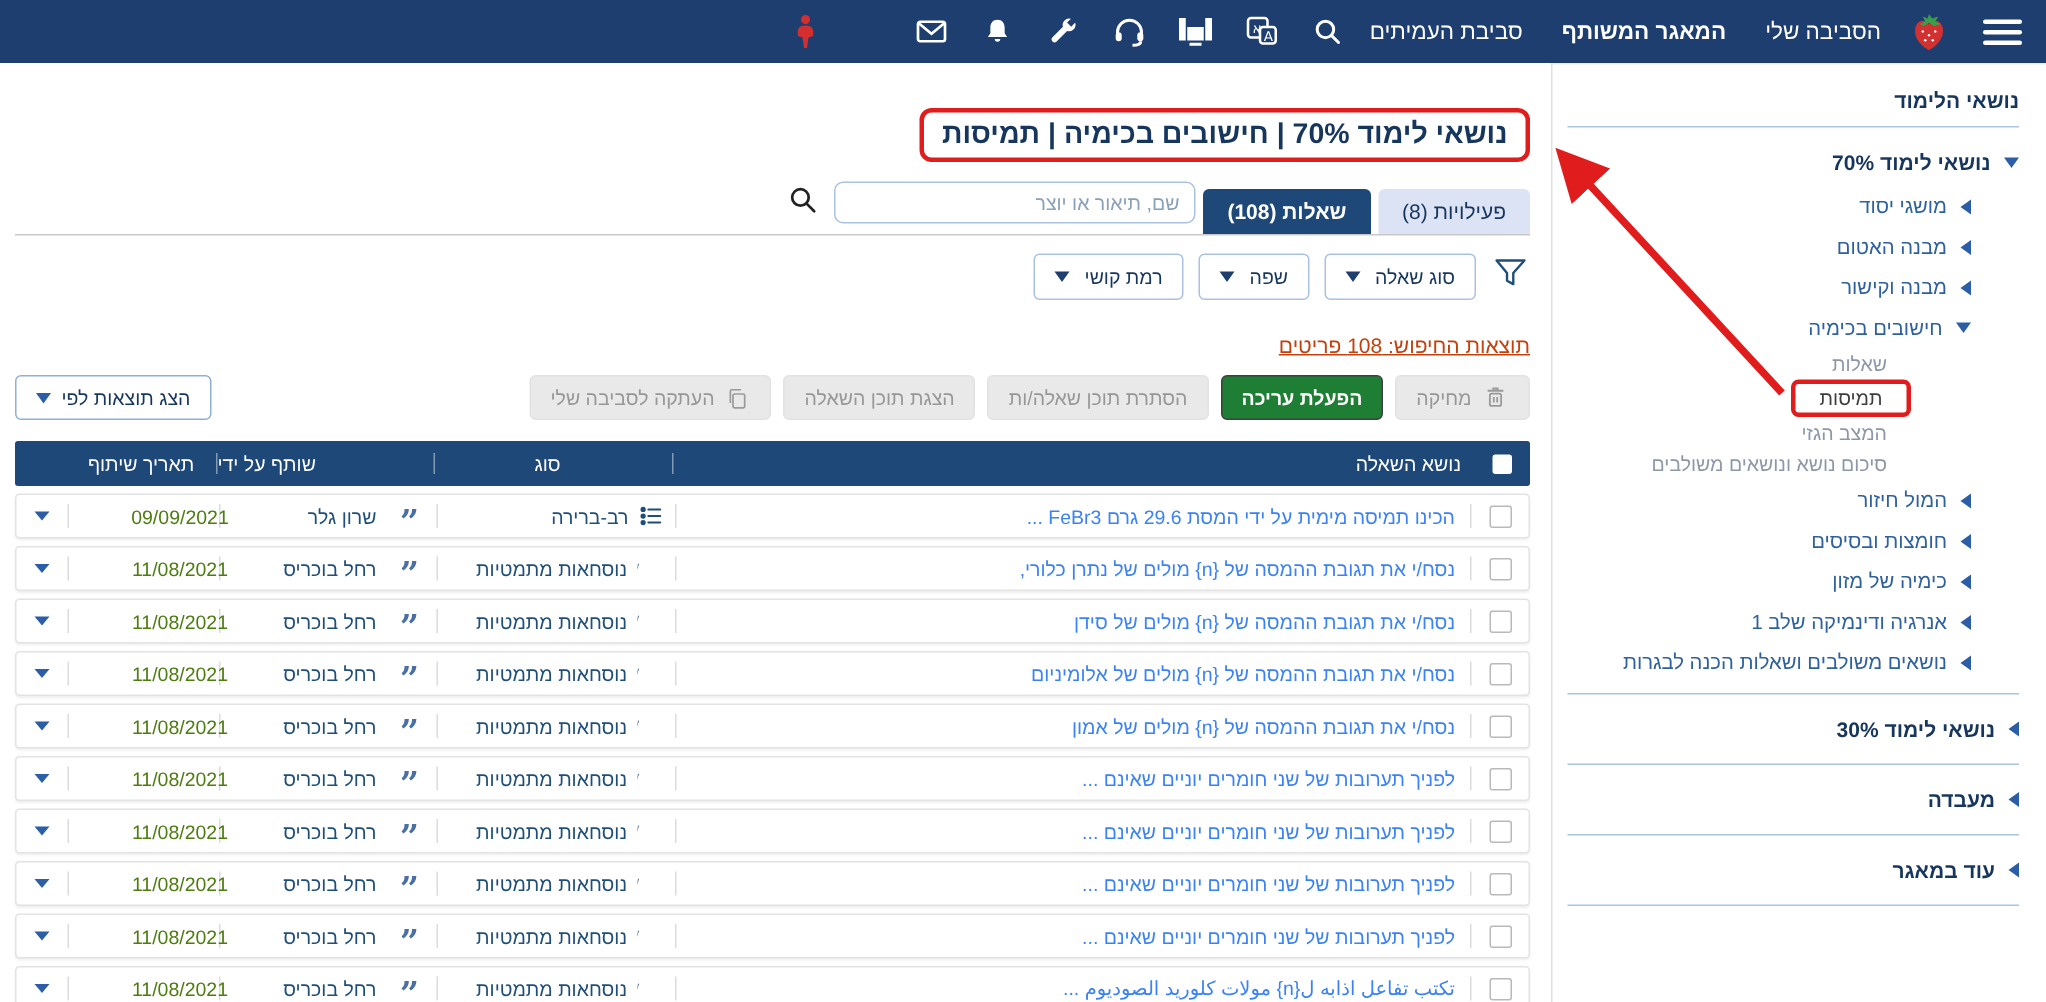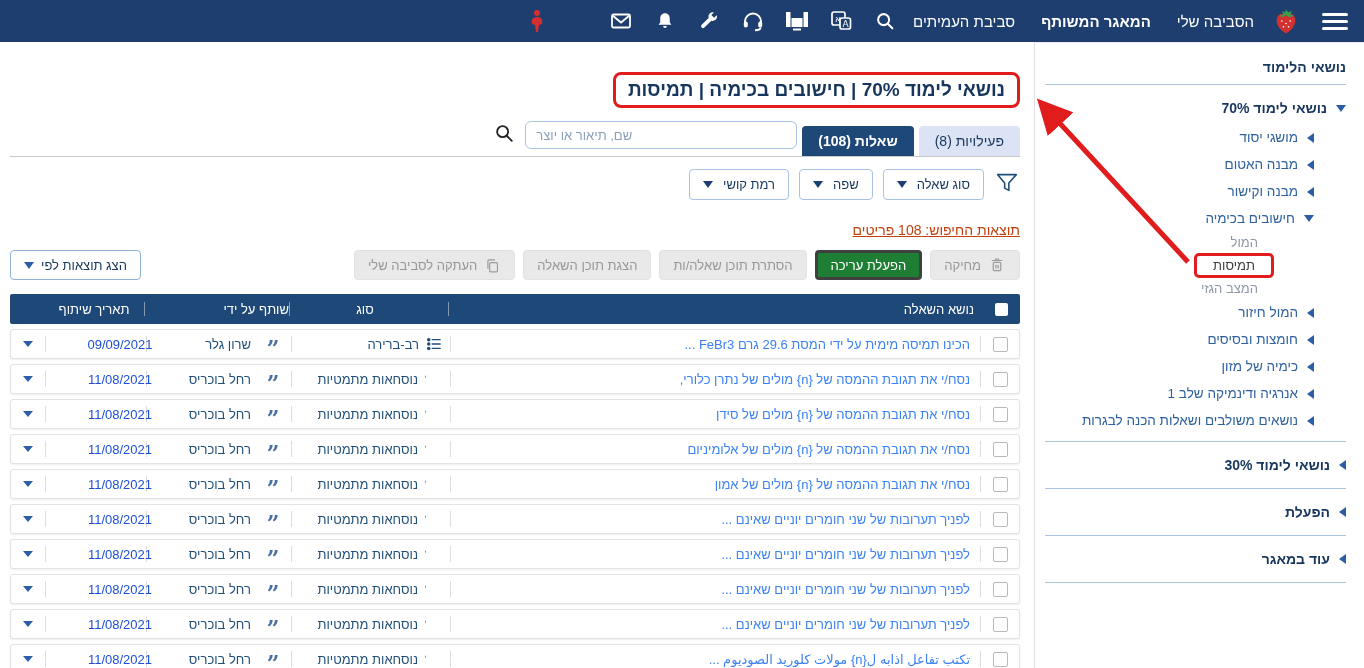--- a/index.html
+++ b/index.html
@@ -36,54 +36,54 @@
   .hl-red{border:3px solid #e11c1c;border-radius:5px;padding:2px 16px;margin:-3px -16px;color:#3c3c3c;}
   
   .main{flex:1;padding:0 14px 0 10px;box-sizing:border-box;min-width:0;}
   .title-row{display:flex;margin-top:30px;}
   .title-box{border:3px solid #e11c1c;border-radius:8px;padding:4px 12px;font-size:19px;font-weight:bold;color:#17365d;white-space:nowrap;}
   .tabbar{display:flex;align-items:flex-end;gap:5px;border-bottom:1px solid #c9c9c9;margin-top:12px;height:36px;}
   .tab{height:30px;line-height:30px;padding:0 16px;font-size:14px;border-radius:4px 4px 0 0;cursor:pointer;white-space:nowrap;}
   .tab.inactive{background:#dce3f4;color:#17365d;}
   .tab.active{background:#1d4878;color:#fff;font-weight:bold;}
   .searchbox{margin-inline-start:auto;align-self:center;display:flex;direction:ltr;align-items:center;gap:10px;margin-bottom:6px;}
-  .search-input{width:272px;height:28px;border:1px solid #a9c2e4;border-radius:6px;padding:0 10px;font-size:13px;text-align:left;color:#333;outline:none;box-sizing:border-box;}
+  .search-input{width:241px;height:28px;border:1px solid #a9c2e4;border-radius:6px;padding:0 10px;font-size:13px;text-align:right;color:#333;outline:none;box-sizing:border-box;}
   .search-input::placeholder{color:#8aa0b8;}
   .filters{display:flex;gap:10px;align-items:center;margin-top:12px;}
   .filter-btn{display:flex;gap:10px;align-items:center;border:1px solid #a9c2e4;border-radius:4px;background:#fff;color:#17365d;font-size:13px;padding:7px 13px;cursor:pointer;white-space:nowrap;}
   .caret-down{width:0;height:0;border-left:5px solid transparent;border-right:5px solid transparent;border-top:7px solid #1d3e6f;display:inline-block;}
   .results{margin-top:22px;font-size:14px;color:#c2410c;text-decoration:underline;}
   .actions{display:flex;align-items:center;margin-top:12px;}
   .act-group{display:flex;gap:8px;}
   .btn{height:30px;display:flex;align-items:center;gap:7px;padding:0 13px;border-radius:4px;font-size:13px;background:#e9e9e9;color:#979797;border:1px solid #e2e2e2;cursor:pointer;white-space:nowrap;}
-  .btn.green{background:#1e7e34;color:#fff;font-weight:normal;border:3px solid #404040;}
+  .btn.green{background:#1e7e34;color:#fff;font-weight:bold;border:1px solid #404040;}
   .btn.outline{background:#fff;border:1.5px solid #8fb0d8;color:#17365d;margin-inline-start:auto;}
   .btn.outline .caret-down{border-top-color:#2b5ea7;}
   
   .table{margin-top:14px;}
   .thead{display:flex;align-items:center;background:#1d4878;color:#fff;height:30px;border-radius:2px;font-size:13px;}
   .cell-check{width:38px;flex:0 0 38px;display:flex;justify-content:center;align-items:center;}
   .cell-topic{flex:1;min-width:0;display:flex;align-items:center;}
   .cell-type{width:158px;flex:0 0 158px;display:flex;gap:7px;align-items:center;padding-right:8px;box-sizing:border-box;}
   .cell-quote{width:36px;flex:0 0 36px;display:flex;justify-content:center;align-items:center;}
   .cell-by{width:108px;flex:0 0 108px;display:flex;align-items:center;}
-  .cell-bygroup{width:144px;flex:0 0 144px;display:flex;justify-content:flex-start;}
+  .cell-bygroup{width:144px;flex:0 0 144px;display:flex;justify-content:flex-end;}
   .cell-date{width:100px;flex:0 0 100px;display:flex;justify-content:center;align-items:center;}
   .cell-caret{width:34px;flex:0 0 34px;display:flex;justify-content:center;align-items:center;}
   .hd{justify-content:center;}
   .hcheck{width:13px;height:13px;background:#fff;border-radius:2px;display:inline-block;cursor:pointer;}
   .hdiv{width:1px;height:14px;background:rgba(255,255,255,.45);flex:0 0 1px;}
   .vdiv{width:1px;height:16px;background:#dcdcdc;flex:0 0 1px;}
   .trow{display:flex;align-items:center;height:28px;border:1px solid #e3e3e3;border-radius:3px;margin-top:5px;box-shadow:0 1px 2px rgba(0,0,0,.07);font-size:13px;background:#fff;}
   .row-check{width:13px;height:13px;border:1px solid #b9b9b9;border-radius:2px;background:#fff;display:inline-block;cursor:pointer;}
   .topic-text{color:#3b82f6;white-space:nowrap;overflow:hidden;text-overflow:clip;padding:0 10px;}
   .type-label{color:#1f4e79;white-space:nowrap;}
   .quote{color:#4a6fa5;font-size:22px;font-weight:bold;line-height:10px;position:relative;top:4px;font-family:"DejaVu Serif","Liberation Serif",serif;}
   .by-name{color:#1f4e79;white-space:nowrap;padding-right:4px;}
-  .date-val{color:#1d4ed8;margin-left:48px;}
+  .date-val{color:#4d7c0f;margin-left:48px;}
   .row-caret{width:0;height:0;border-left:5px solid transparent;border-right:5px solid transparent;border-top:6px solid #2b5ea7;display:inline-block;cursor:pointer;}
   .hlabel{white-space:nowrap;}
   .thead .cell-topic .hlabel{padding-right:8px;}
   
   .annotation{position:absolute;inset:0;width:1364px;height:668px;pointer-events:none;z-index:50;}
 </style>
 </head>
 <body>
 
 <header class="navbar">
@@ -187,28 +187,31 @@
       </div>
     <div class="side-item lvl2">
         <span class="tri left"></span>
         <span>מבנה וקישור</span>
       </div>
     <div class="side-item lvl2">
         <span class="tri down"></span>
         <span>חישובים בכימיה</span>
       </div>
     <div class="side-item lvl3">
-        <span>המול</span>
+        <span>שאלות</span>
       </div>
     <div class="side-item lvl3">
         <span class="hl-red">תמיסות</span>
       </div>
     <div class="side-item lvl3">
         <span>המצב הגזי</span>
       </div>
+    <div class="side-item lvl3">
+        <span>סיכום נושא ונושאים משולבים</span>
+      </div>
     <div class="side-item lvl2">
         <span class="tri left"></span>
         <span>המול חיזור</span>
       </div>
     <div class="side-item lvl2">
         <span class="tri left"></span>
         <span>חומצות ובסיסים</span>
       </div>
     <div class="side-item lvl2">
         <span class="tri left"></span>
@@ -224,21 +227,21 @@
       </div>
 
     <div class="side-divider"></div>
     <div class="side-item lvl1">
         <span class="tri left"></span>
         <span>נושאי לימוד 30%</span>
       </div>
     <div class="side-divider"></div>
     <div class="side-item lvl1">
         <span class="tri left"></span>
-        <span>הפעלת</span>
+        <span>מעבדה</span>
       </div>
     <div class="side-divider"></div>
     <div class="side-item lvl1">
         <span class="tri left"></span>
         <span>עוד במאגר</span>
       </div>
     <div class="side-divider"></div>
   </aside>
 
   <main class="main">

